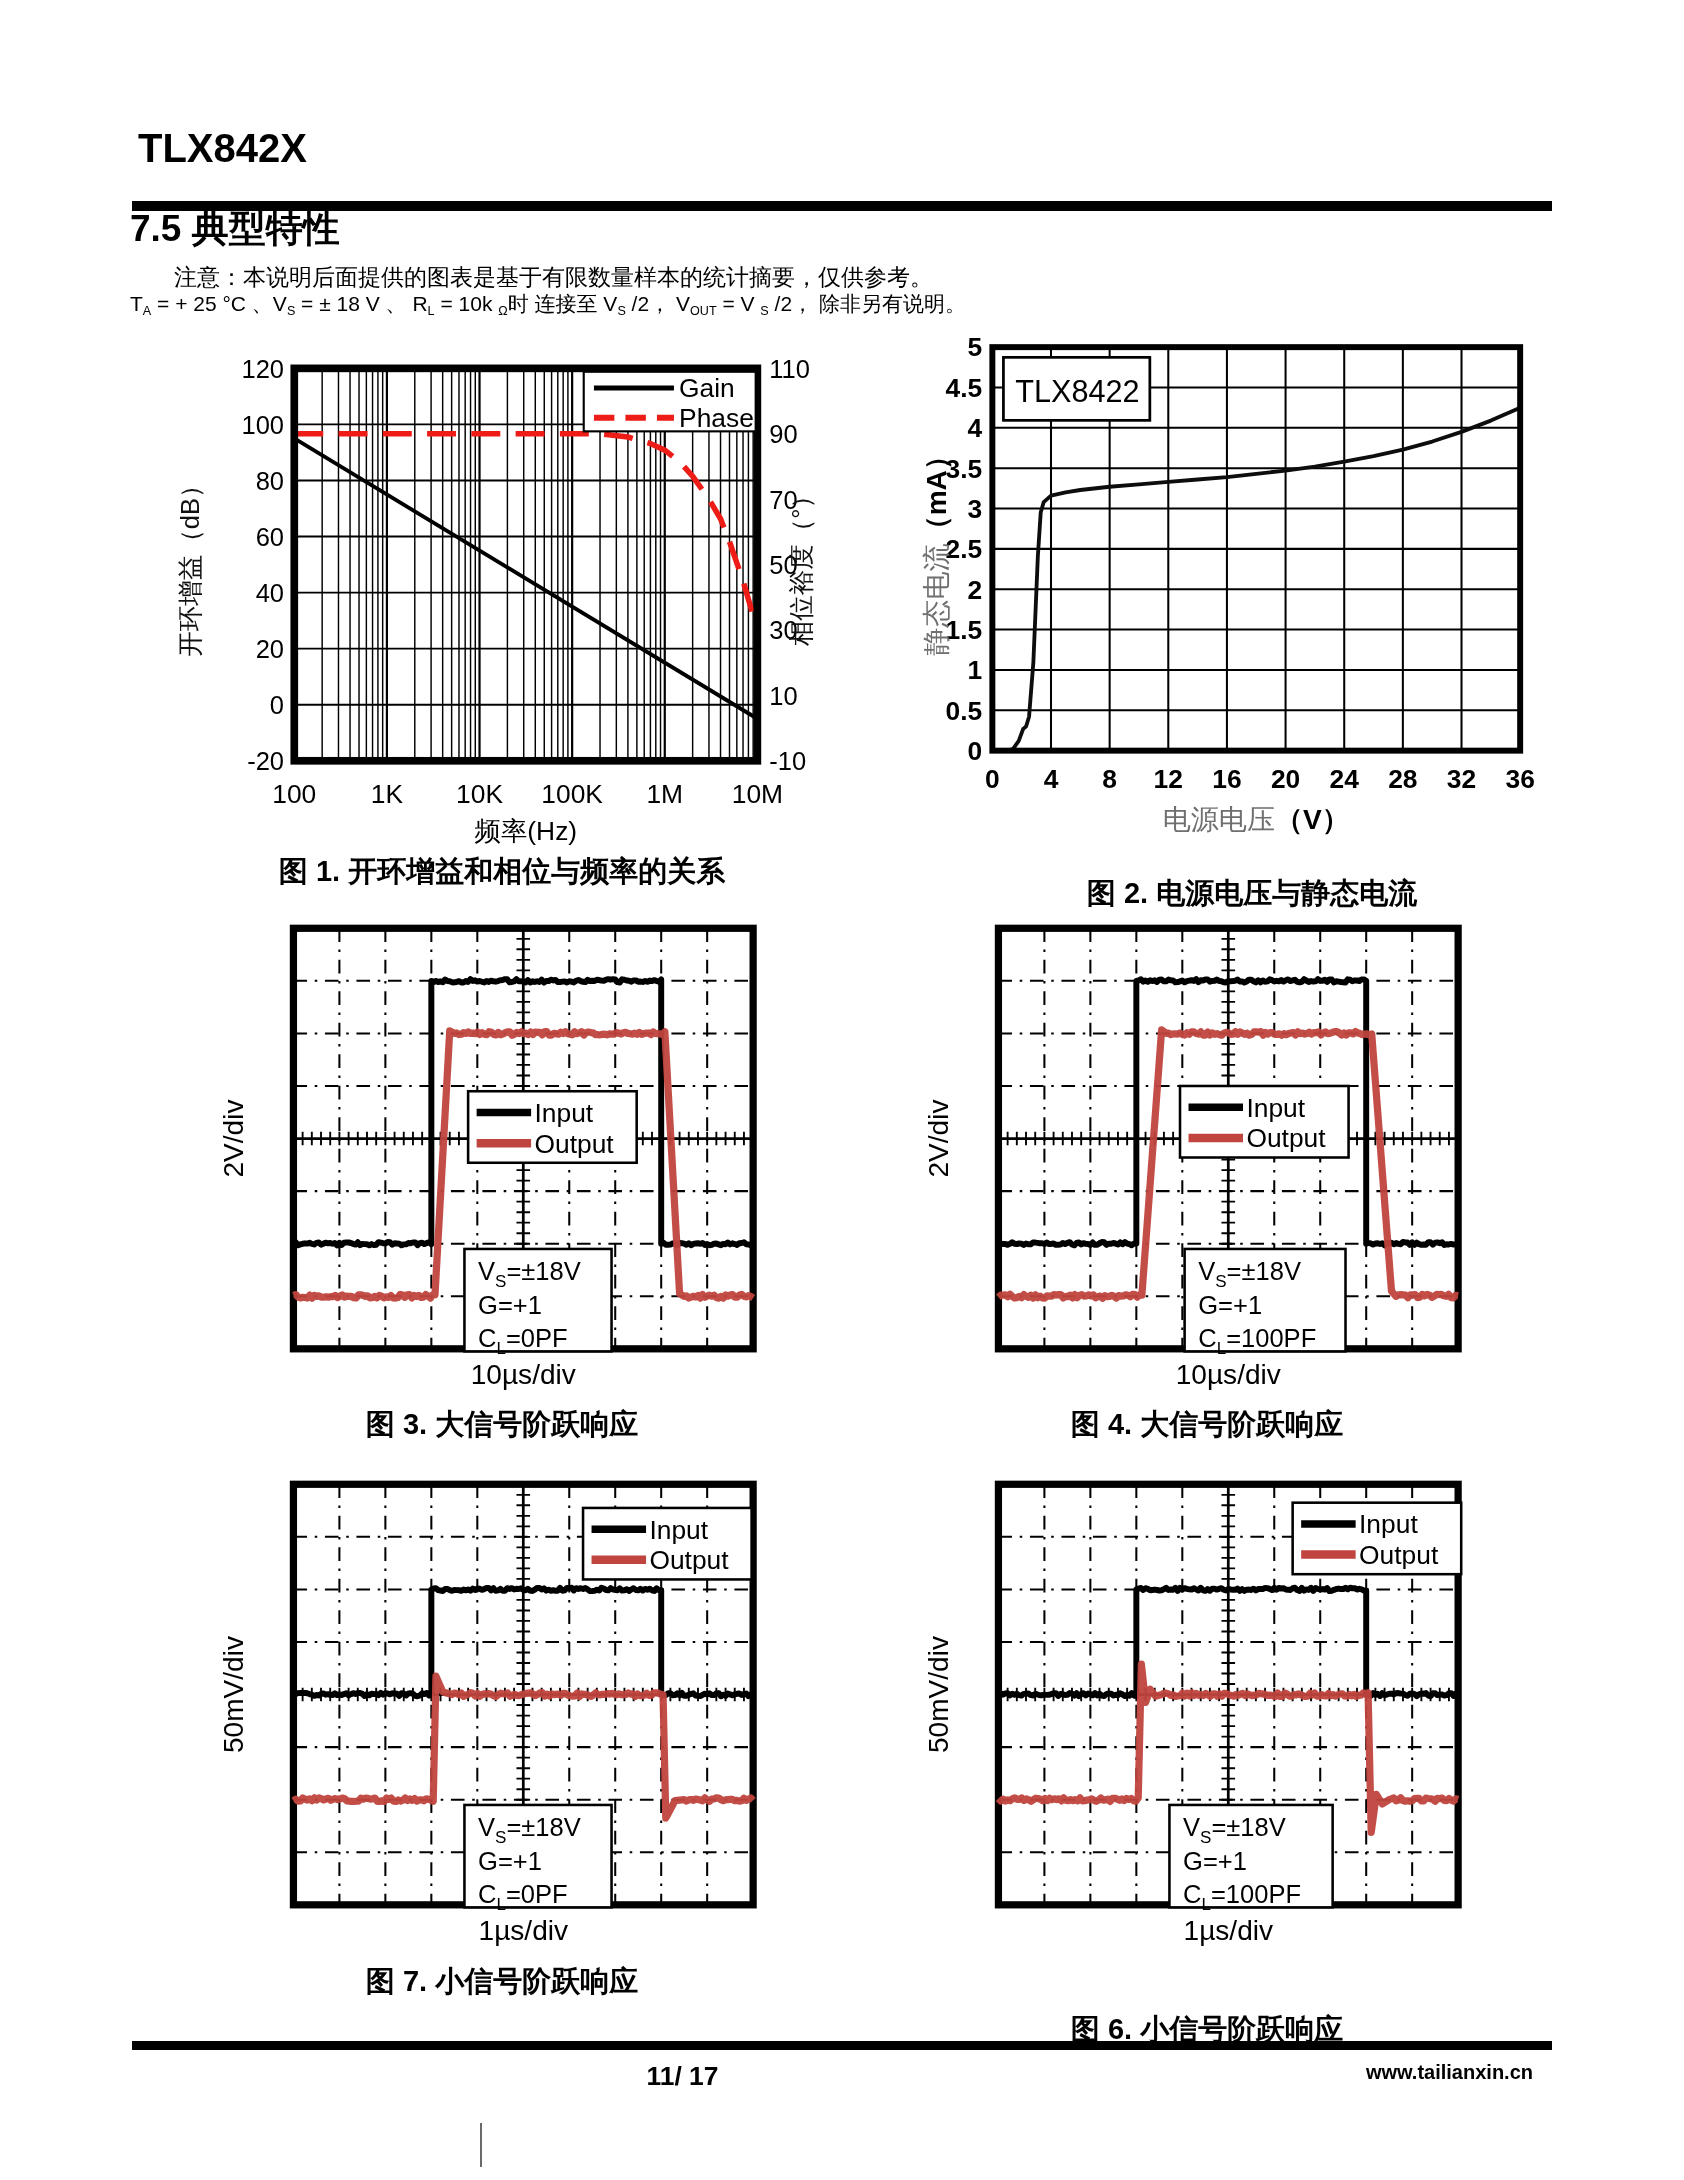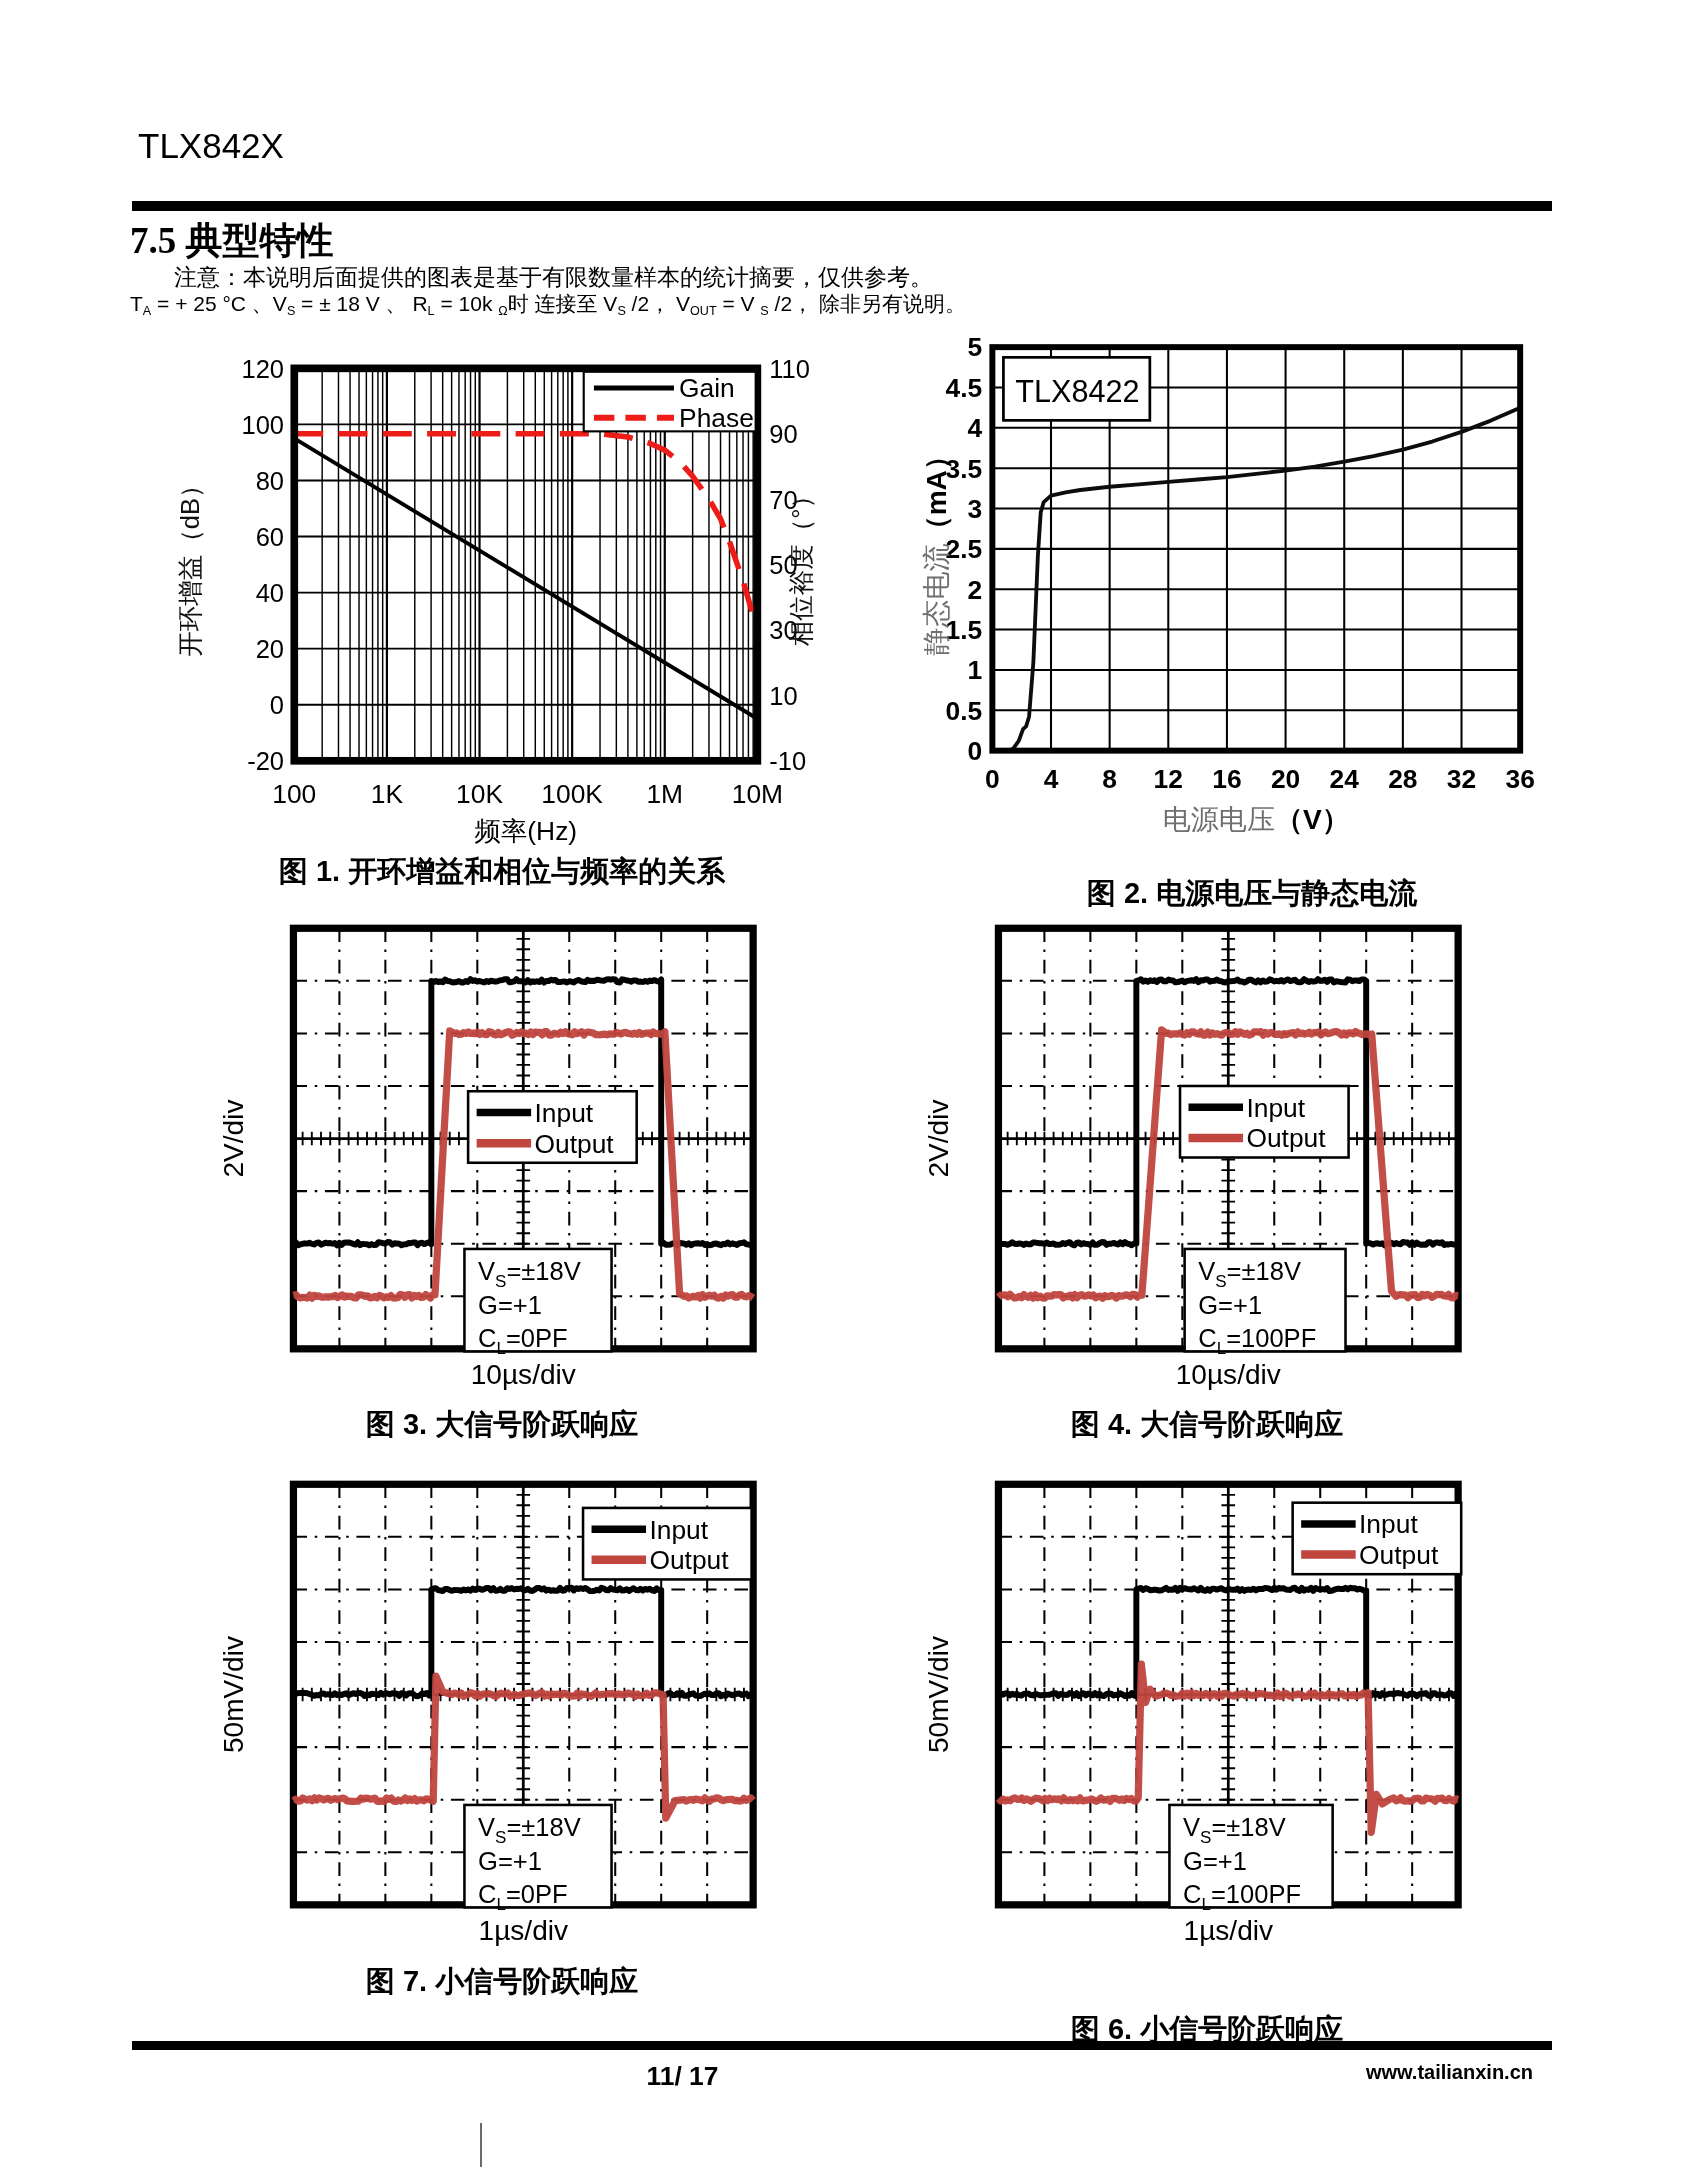--- a/index.html
+++ b/index.html
@@ -1,21 +1,21 @@
 <!DOCTYPE html>
 <html style="font-size:13.6px"><head>
 <meta charset="utf-8">
 <style>
   html,body{margin:0;padding:0;}
   body{width:1685px;height:2181px;background:#ffffff;position:relative;
        font-family:"Liberation Sans",sans-serif;color:#000;overflow:hidden;}
   .abs{position:absolute;}
-  .doc-title{left:138px;top:126px;font-size:35px;font-weight:400;letter-spacing:0px;}
+  .doc-title{left:138px;top:126px;font-size:40px;font-weight:700;letter-spacing:0px;}
   .header-rule{left:132px;top:201px;width:1420px;height:10.2px;background:#000;}
-  .section-heading{left:130px;top:216px;font-size:37px;font-weight:800;font-family:Liberation Serif, serif;}
+  .section-heading{left:130px;top:204px;font-size:37px;font-weight:800;}
   .note1{left:130px;top:262px;font-size:23px;margin-left:44px;}
   .note2{left:130px;top:290px;font-size:21px;}
   .note2 .sub{font-size:0.60em;vertical-align:-0.28em;}
   svg text{font-family:"Liberation Sans",sans-serif;}
   .caption{font-size:29px;font-weight:800;text-align:center;}
   .cap1{left:170px;top:852px;width:664px;}
   .cap2{left:920px;top:874px;width:664px;}
   .cap3{left:204px;top:1405px;width:596px;}
   .cap4{left:909px;top:1405px;width:596px;}
   .cap5{left:204px;top:1962px;width:596px;}

